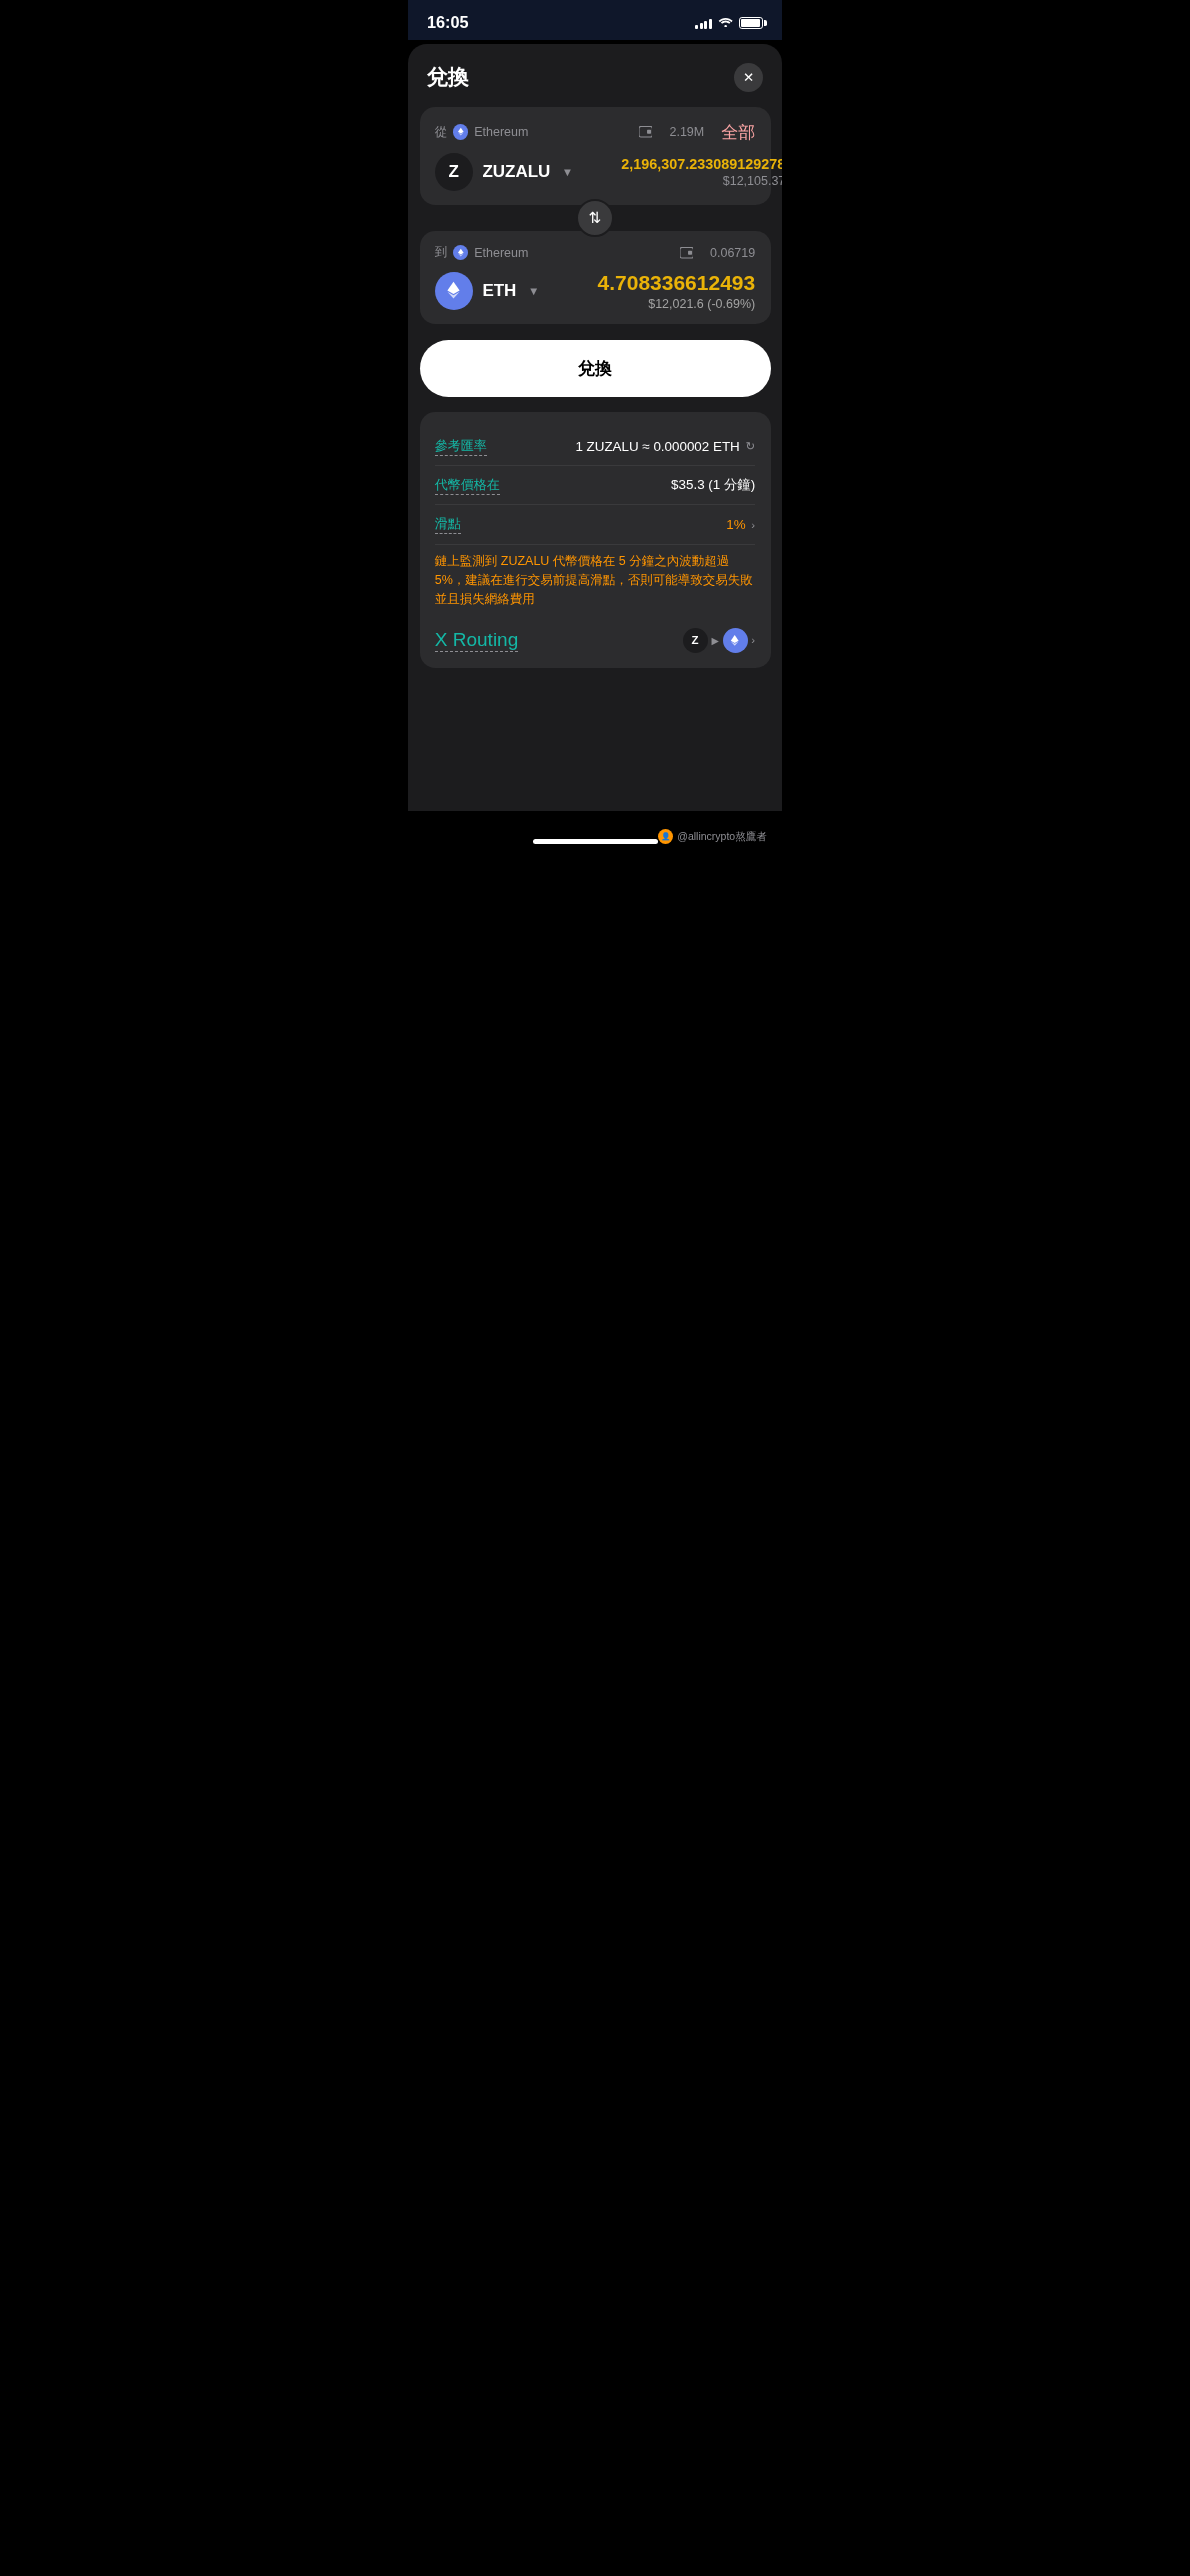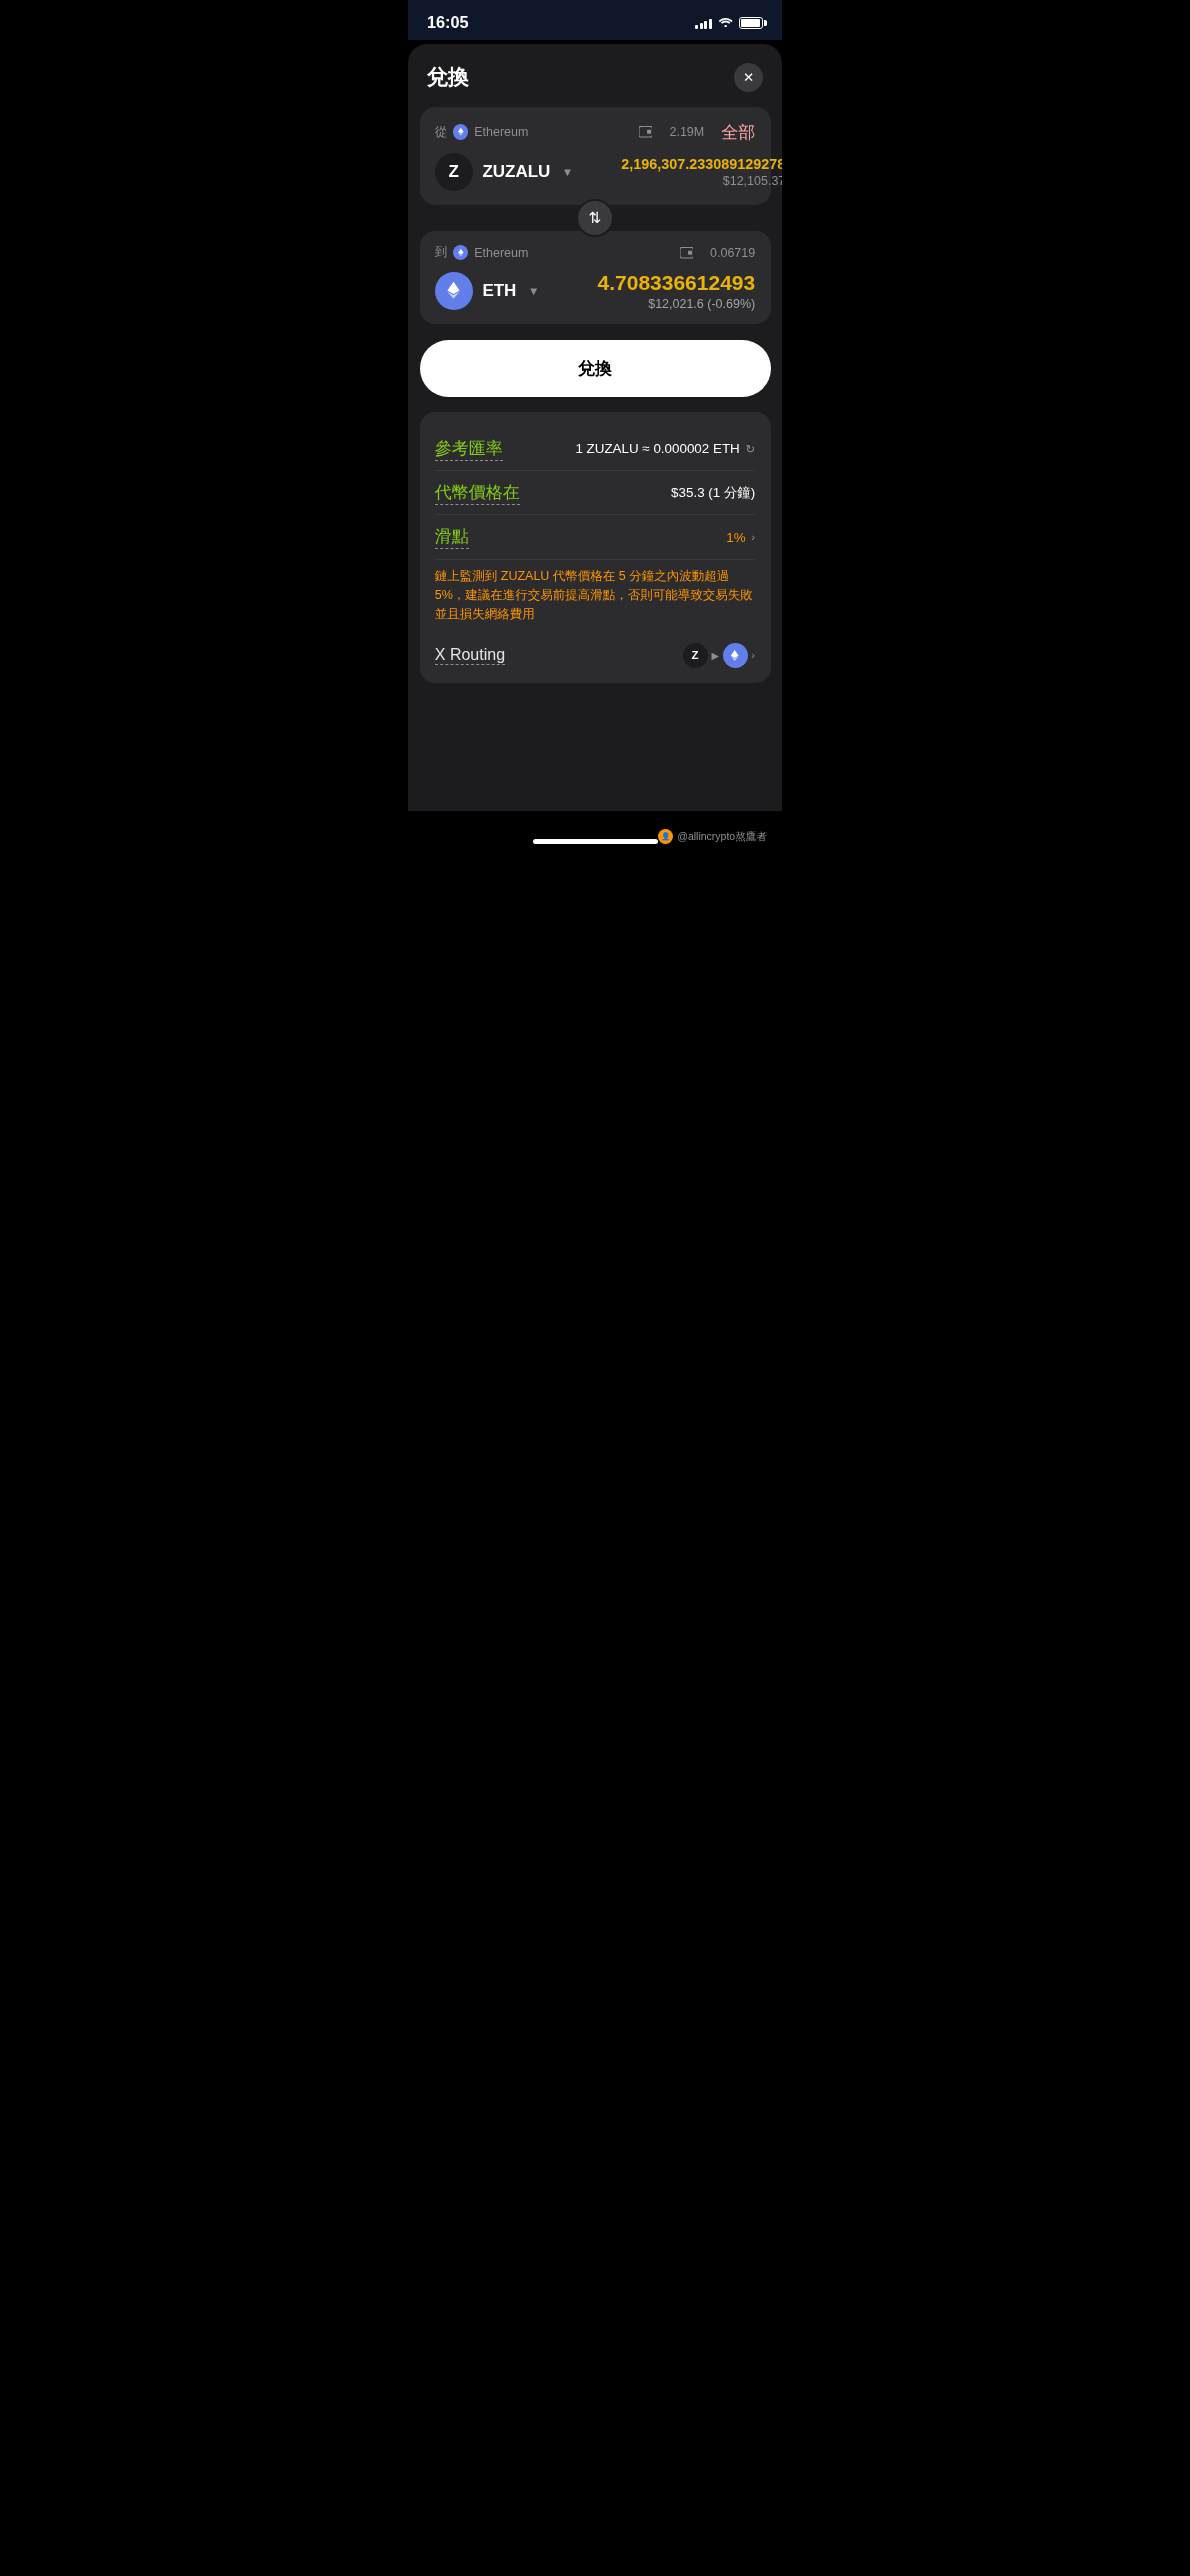--- a/index.html
+++ b/index.html
@@ -297,22 +297,22 @@
       align-items: center;
       padding: 9.6px 0;
       border-bottom: 1px solid #3a3a3c;
     }
 
     .info-row:last-child {
       border-bottom: none;
     }
 
     .info-label {
-      font-size: 17px;
-      color: #84cc16;
+      font-size: 13px;
+      color: #14b8a6;
       border-bottom: 1px dashed #8e8e93;
       cursor: pointer;
     }
 
     .info-value {
       font-size: 13.4px;
       color: #fff;
       display: flex;
       align-items: center;
       gap: 5.8px;
@@ -342,22 +342,22 @@
 
     
     .routing-row {
       display: flex;
       justify-content: space-between;
       align-items: center;
       padding-top: 7.7px;
     }
 
     .routing-label {
-      font-size: 16px;
-      color: #e5e5e5;
+      font-size: 19px;
+      color: #14b8a6;
       border-bottom: 1px dashed #8e8e93;
       display: flex;
       align-items: center;
       gap: 5.8px;
     }
 
     .routing-icons {
       display: flex;
       align-items: center;
       gap: 3.8px;

